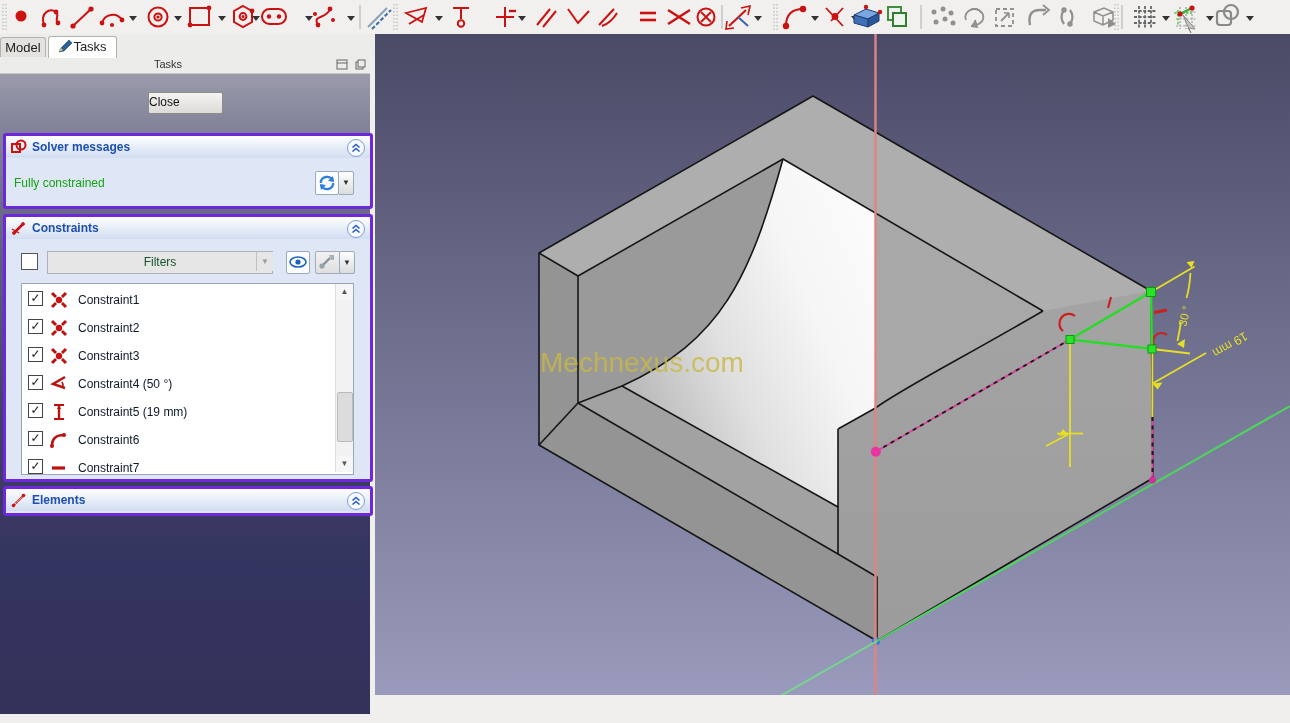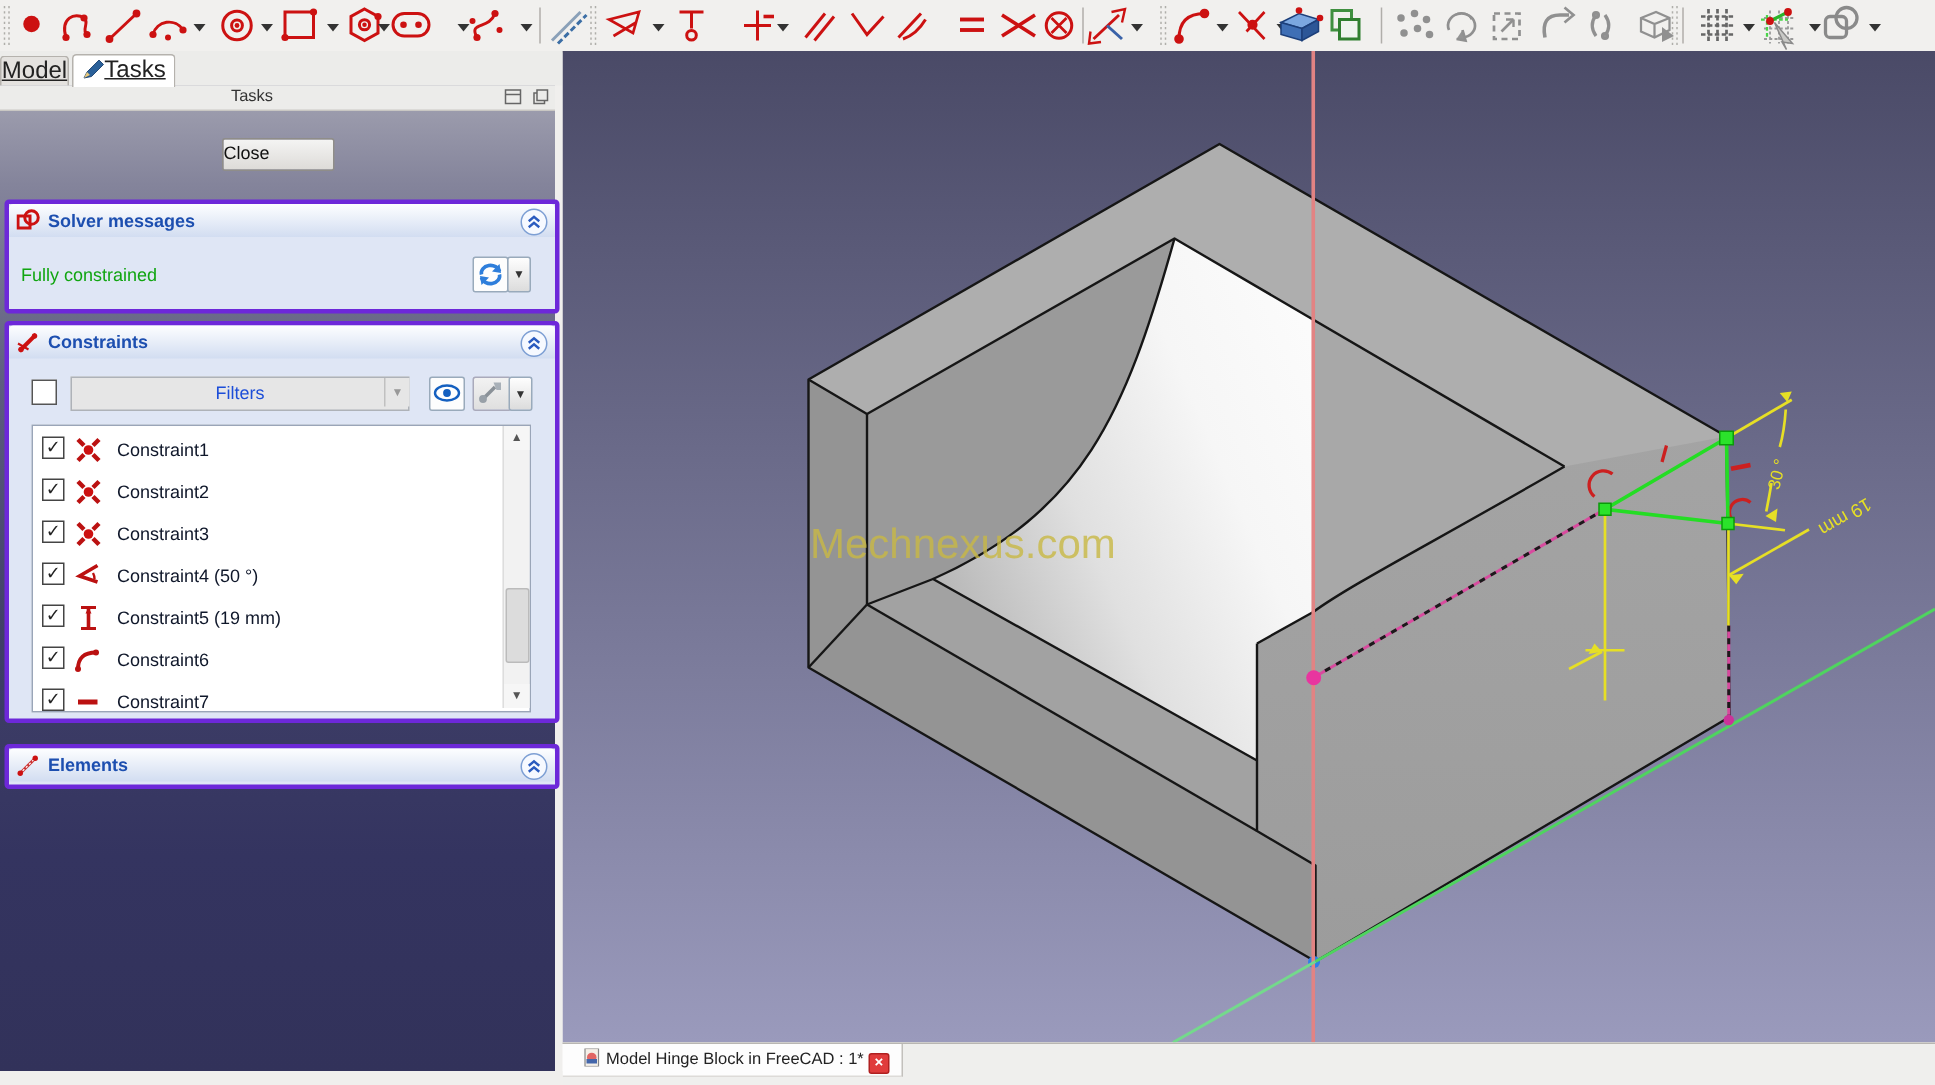--- a/index.html
+++ b/index.html
@@ -4,22 +4,22 @@
 <style>
   html,body{margin:0;padding:0;width:1290px;height:723px;overflow:hidden;
     font-family:"Liberation Sans",sans-serif;background:#f0efed;}
   #root{position:absolute;left:0;top:0;width:1290px;height:723px;}
   .abs{position:absolute;}
   
   #toolbar{left:0;top:0;width:1290px;height:34px;background:#f1f0ee;border-bottom:1px solid #c9c7c3;}
   
   #tabrow{left:0;top:34px;width:375px;height:23px;background:#ececea;}
   .tab{position:absolute;top:3px;height:20px;border:1px solid #b5b2ad;border-bottom:none;
-       background:#e4e2df;font-size:16px;color:#222;text-align:center;
-       border-top-left-radius:3px;border-top-right-radius:3px;line-height:20px;text-decoration:underline;}
+       background:#e4e2df;font-size:13px;color:#222;text-align:center;
+       border-top-left-radius:3px;border-top-right-radius:3px;line-height:20px;}
   .tab.active{background:#ffffff;height:21px;top:2px;z-index:3;}
   
   #panel{left:0;top:57px;width:370px;height:658px;
      background:linear-gradient(#a3a3b2 0%,#84849b 10%,#5e5e80 30%,#404068 55%,#343460 78%,#32325a 100%);}
   #paneltitle{left:0;top:57px;width:370px;height:16px;background:#ececea;
      font-size:11px;color:#333;text-align:center;line-height:15px;border-bottom:1px solid #c9c7c3;padding-right:0;text-indent:-34px;}
   .fcbox{position:absolute;left:3px;width:364px;background:#dfe6f5;border:3px solid #6d28d9;border-radius:3px;}
   .fchead{height:22px;background:linear-gradient(#fdfeff,#d2ddf1);border-radius:3px 3px 0 0;
      font-size:12px;font-weight:bold;color:#1d4fb0;line-height:22px;}
   .chev{position:absolute;right:5px;top:3px;width:16px;height:16px;border-radius:9px;
@@ -246,21 +246,21 @@
         <circle cx="12" cy="4" r="1.8" fill="#cc1111"></circle>
       </svg>
       <span style="margin-left:26px;">Constraints</span>
       <div class="chev">
           <svg width="12" height="12" viewBox="0 0 12 12">
             <path d="M2.5 5.5 L6 2.5 L9.5 5.5 M2.5 9.5 L6 6.5 L9.5 9.5" fill="none" stroke="#2a5bbf" stroke-width="1.6"></path>
           </svg>
         </div>
     </div>
     <div style="position:absolute;left:15px;top:36px;width:15px;height:15px;background:#fff;border:1px solid #555;"></div>
-    <div style="position:absolute;left:41px;top:34px;width:224px;height:21px;background:#e6e6e6;border:1px solid #aeb2b8;font-size:12px;color:#1d4ed8;text-align:center;line-height:21px;">Filters</div>
+    <div style="position:absolute;left:41px;top:34px;width:224px;height:21px;background:#e6e6e6;border:1px solid #aeb2b8;font-size:12px;color:#14532d;text-align:center;line-height:21px;">Filters</div>
     <div style="position:absolute;left:250px;top:35px;width:16px;height:19px;background:#e6e6e6;border-left:1px solid #c0c0c0;color:#999;font-size:8px;text-align:center;line-height:20px;">▼</div>
     <div style="position:absolute;left:280px;top:34px;width:22px;height:21px;background:#fdfdfd;border:1px solid #9ab;border-radius:2px;">
       <svg width="20" height="19" viewBox="0 0 20 19" style="margin:1px 0 0 1px">
         <ellipse cx="10" cy="9" rx="8" ry="5" fill="#fff" stroke="#1560c0" stroke-width="1.6"></ellipse>
         <circle cx="10" cy="9" r="2.6" fill="#1560c0"></circle>
       </svg>
     </div>
     <div style="position:absolute;left:309px;top:34px;width:24px;height:21px;background:linear-gradient(#f2f2f2,#dfdfdf);border:1px solid #aab;border-radius:2px;">
       <svg width="20" height="18" viewBox="0 0 20 18" style="margin:1px 0 0 1px">
         <line x1="4" y1="14" x2="13" y2="5" stroke="#8a9198" stroke-width="2.4"></line>
@@ -345,21 +345,21 @@
           <span class="ctxt">Constraint7</span>
         </div>
       <div style="position:absolute;right:0;top:0;width:17px;height:188px;background:#f2f2f2;border-left:1px solid #ddd;">
         <div style="position:absolute;top:0;width:17px;height:16px;background:#f6f6f6;color:#555;font-size:8px;text-align:center;line-height:16px;">▲</div>
         <div style="position:absolute;bottom:0;width:17px;height:16px;background:#f6f6f6;color:#555;font-size:8px;text-align:center;line-height:16px;">▼</div>
         <div style="position:absolute;top:108px;left:1px;width:14px;height:48px;background:#dcdcdc;border:1px solid #bbb;border-radius:2px;"></div>
       </div>
     </div>
   </div>
 
-  <div class="fcbox" style="top:496px;height:24px;">
+  <div class="fcbox" style="top:486px;height:24px;">
     <div class="fchead">
       <svg width="16" height="16" style="position:absolute;left:5px;top:3px" viewBox="0 0 16 16">
         <line x1="2" y1="14" x2="13" y2="3" stroke="#cc3333" stroke-width="2"></line>
         <line x1="2" y1="14" x2="13" y2="3" stroke="#ffffff" stroke-width="0.8" stroke-dasharray="1.5 1.5"></line>
         <circle cx="2.5" cy="13.5" r="1.8" fill="#cc1111"></circle>
         <circle cx="12.5" cy="3.5" r="1.8" fill="#cc1111"></circle>
       </svg>
       <span style="margin-left:26px;">Elements</span>
       <div class="chev">
           <svg width="12" height="12" viewBox="0 0 12 12">
@@ -465,21 +465,14 @@
       <g fill="#2be22b" stroke="#0a9a0a" stroke-width="1">
         <rect x="1146.5" y="287.5" width="9" height="9"></rect>
         <rect x="1066" y="335.5" width="8" height="8"></rect>
         <rect x="1148" y="345" width="8" height="8"></rect>
       </g>
 
       <circle cx="875.8" cy="451.8" r="5" fill="#e8359f"></circle>
       <circle cx="1152.5" cy="480" r="3.5" fill="#cc3399"></circle>
     </svg>
   </div>
-  <div class="abs" id="vtabbar">
-    <div id="vtab"><svg width="12" height="12" viewBox="0 0 12 12" style="vertical-align:-2px">
-      <rect x="1" y="0" width="9" height="12" fill="#f5f0e8" stroke="#888" stroke-width="0.8"></rect>
-      <circle cx="5.5" cy="6" r="3.2" fill="#d44" opacity="0.8"></circle>
-          <rect x="2" y="7" width="7" height="3" fill="#4466aa"></rect>
-    </svg> Model Hinge Block in FreeCAD : 1* <span style="display:inline-block;width:12px;height:12px;background:#e03c3c;border:1px solid #b02020;border-radius:2px;color:#fff;font-size:10px;line-height:11px;text-align:center;vertical-align:-2px;font-weight:bold;">×</span></div>
-  </div>
   <div class="abs" id="status"></div>
 </div>
 
 </body></html>

